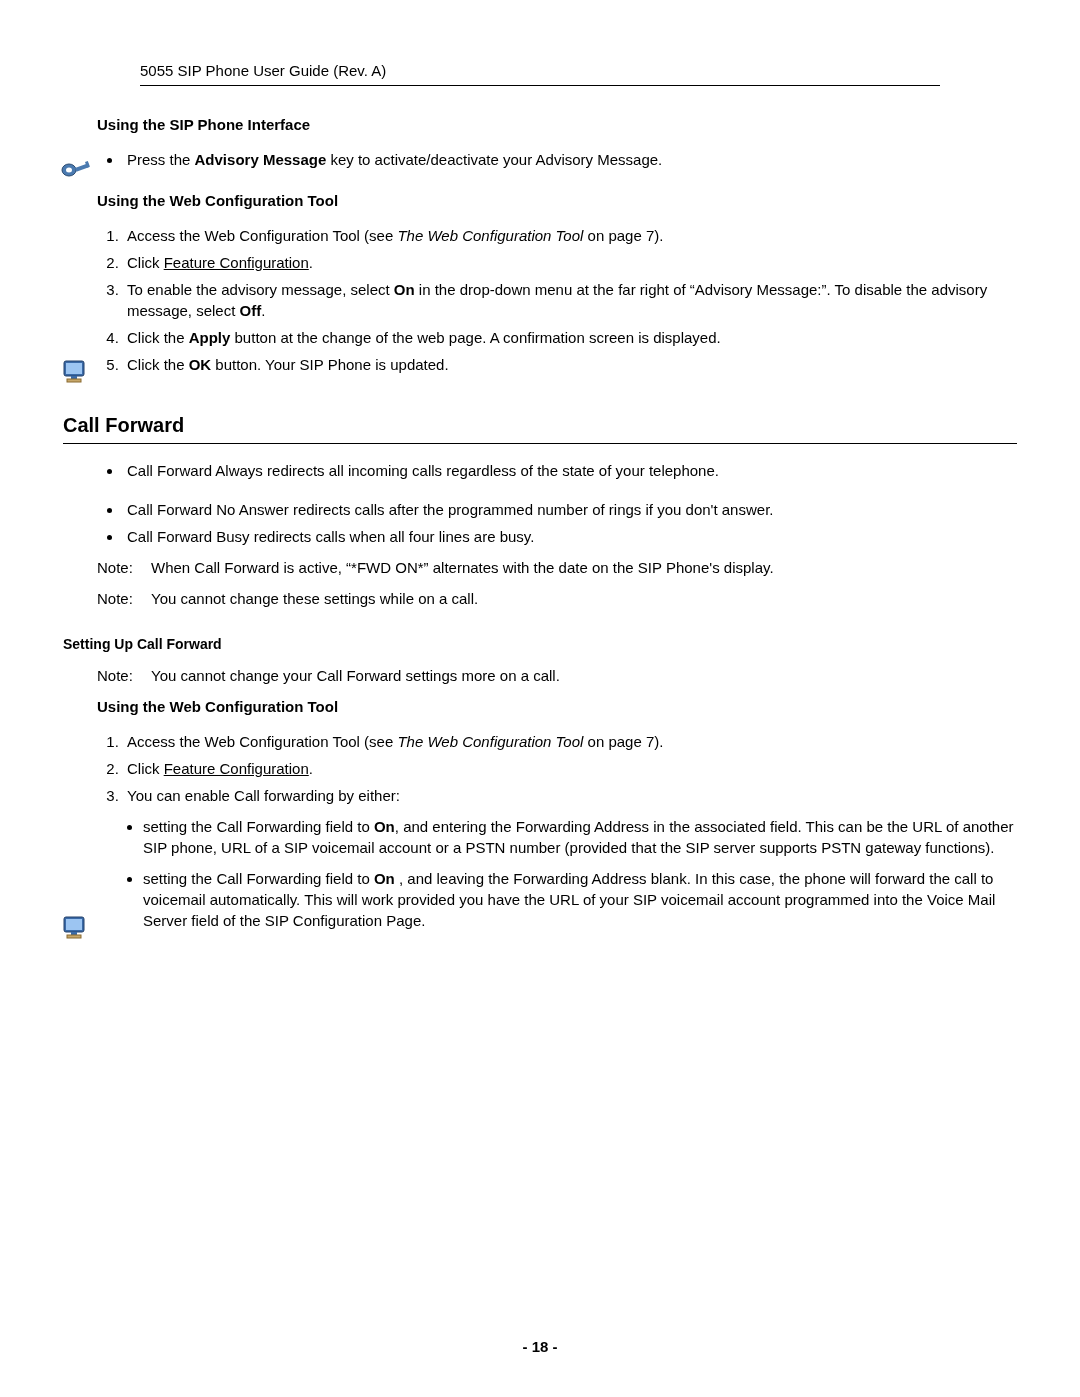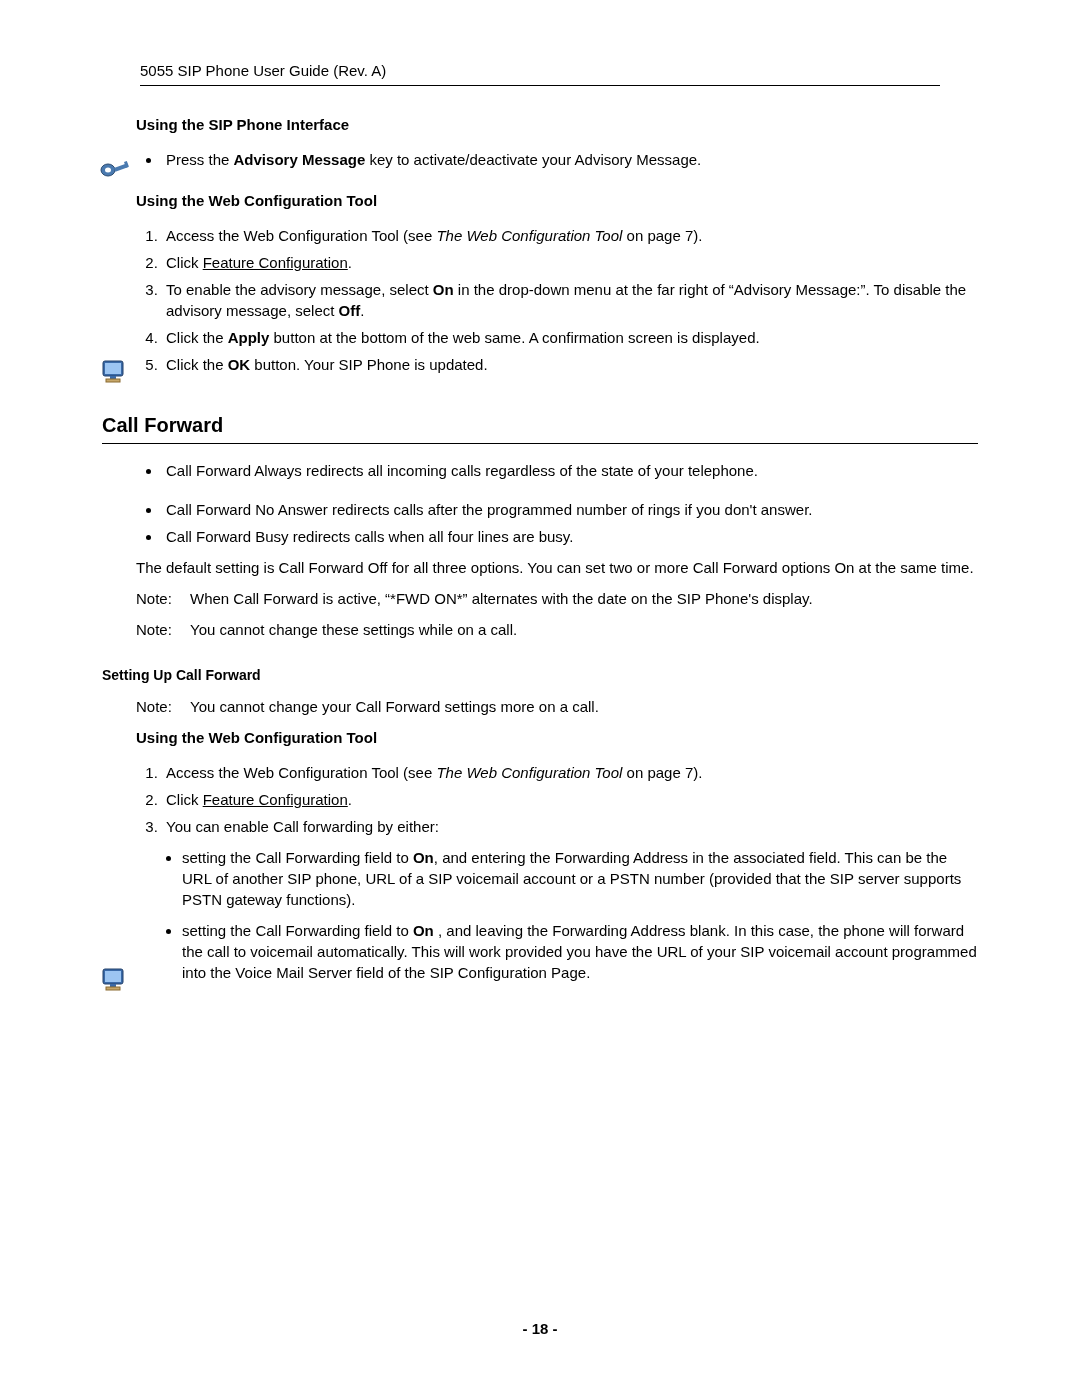--- a/index.html
+++ b/index.html
@@ -22,21 +22,21 @@
   .header {
     margin: 0 140px 4px 140px;
     font-size: 15px;
   }
   .header-rule {
     margin: 0 140px 28px 140px;
     border: none;
     border-top: 1px solid #000;
   }
   .content {
-    margin: 0 102px;
+    margin: 0 63px;
   }
   .sub-head {
     font-weight: bold;
     margin: 10px 0 8px 34px;
   }
   .icon-row {
     display: flex;
     align-items: flex-end;
     margin-left: -2px;
   }
@@ -88,21 +88,21 @@
     flex: 0 0 54px;
     font-weight: normal;
   }
   .note-text { flex: 1; }
   .underline { text-decoration: underline; }
   .italic { font-style: italic; }
   .bold { font-weight: bold; }
   .or-line { margin: 10px 0 10px 58px; }
   .footer {
     position: absolute;
-    bottom: 58px;
+    bottom: 40px;
     left: 0; right: 0;
     text-align: center;
     font-weight: bold;
     font-size: 15px;
   }
 </style>
 </head>
 <body>
 
 <div class="page">
@@ -147,40 +147,39 @@
           <li>
             <span>Access the Web Configuration Tool (see </span><span class="italic">The Web Configuration Tool</span><span> on page 7).</span>
           </li>
           <li>
             <span>Click </span><span class="underline">Feature Configuration</span><span>.</span>
           </li>
           <li>
             <span>To enable the advisory message, select </span><span class="bold">On</span><span> in the drop-down menu at the far right of “Advisory Message:”. To disable the advisory message, select </span><span class="bold">Off</span><span>.</span>
           </li>
           <li>
-            <span>Click the </span><span class="bold">Apply</span><span> button at the bottom of the web same. A confirmation screen is displayed.</span>
+            <span>Click the </span><span class="bold">Apply</span><span> button at the change of the web page. A confirmation screen is displayed.</span>
           </li>
           <li>
             <span>Click the </span><span class="bold">OK</span><span> button. Your SIP Phone is updated.</span>
           </li>
         </ol>
       </div>
     </div>
 
     <div class="h2">Call Forward</div>
     <hr class="h2-rule">
 
 
     <ul class="bullets" style="margin-left:34px;">
       <li style="margin-bottom:18px;">Call Forward Always redirects all incoming calls regardless of the state of your telephone.</li>
       <li>Call Forward No Answer redirects calls after the programmed number of rings if you don't answer.</li>
       <li>Call Forward Busy redirects calls when all four lines are busy.</li>
     </ul>
 
-    <div class="para">The default setting is Call Forward Off for all three options. You can set two or more Call Forward options On at the same time.</div>
 
     <div class="note-row">
       <div class="note-label">Note:</div>
       <div class="note-text">When Call Forward is active, “*FWD ON*” alternates with the date on the SIP Phone's display.</div>
     </div>
     <div class="note-row">
       <div class="note-label">Note:</div>
       <div class="note-text">You cannot change these settings while on a call.</div>
     </div>
 

